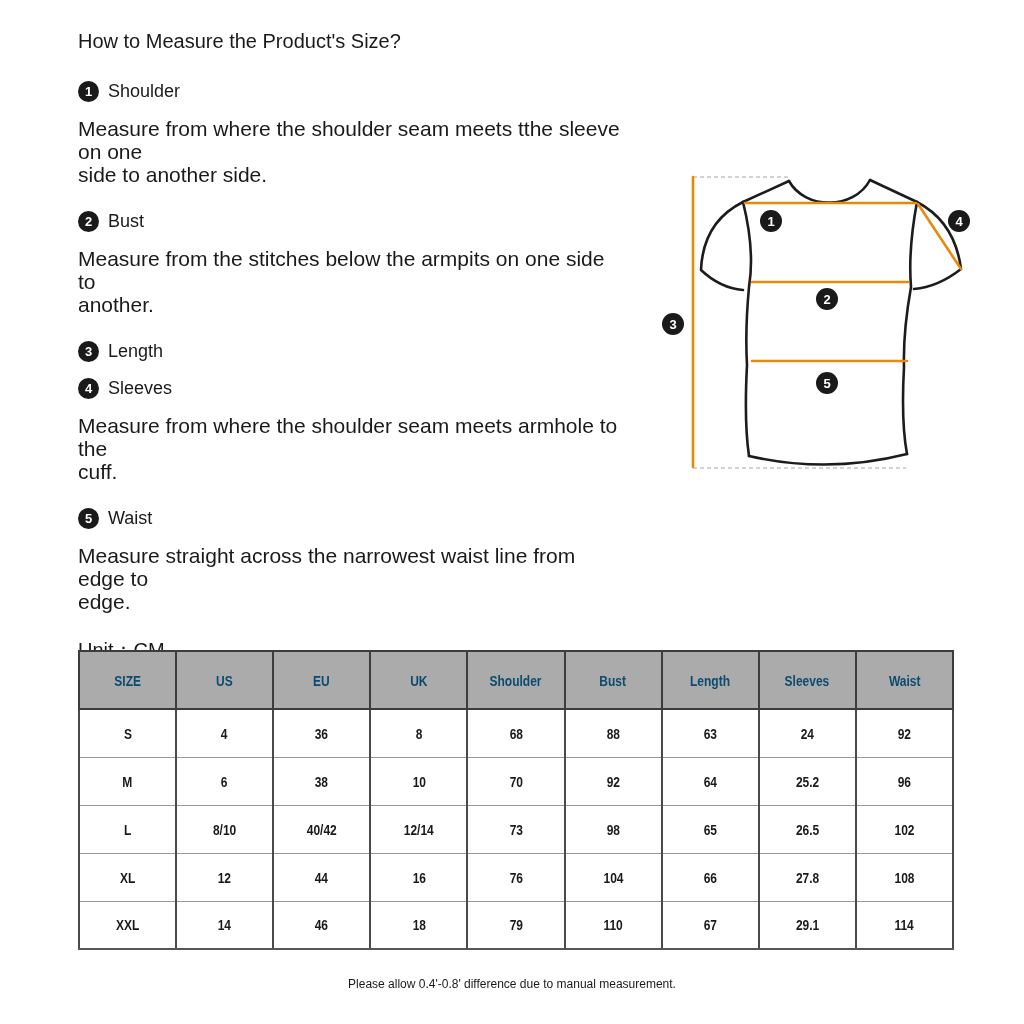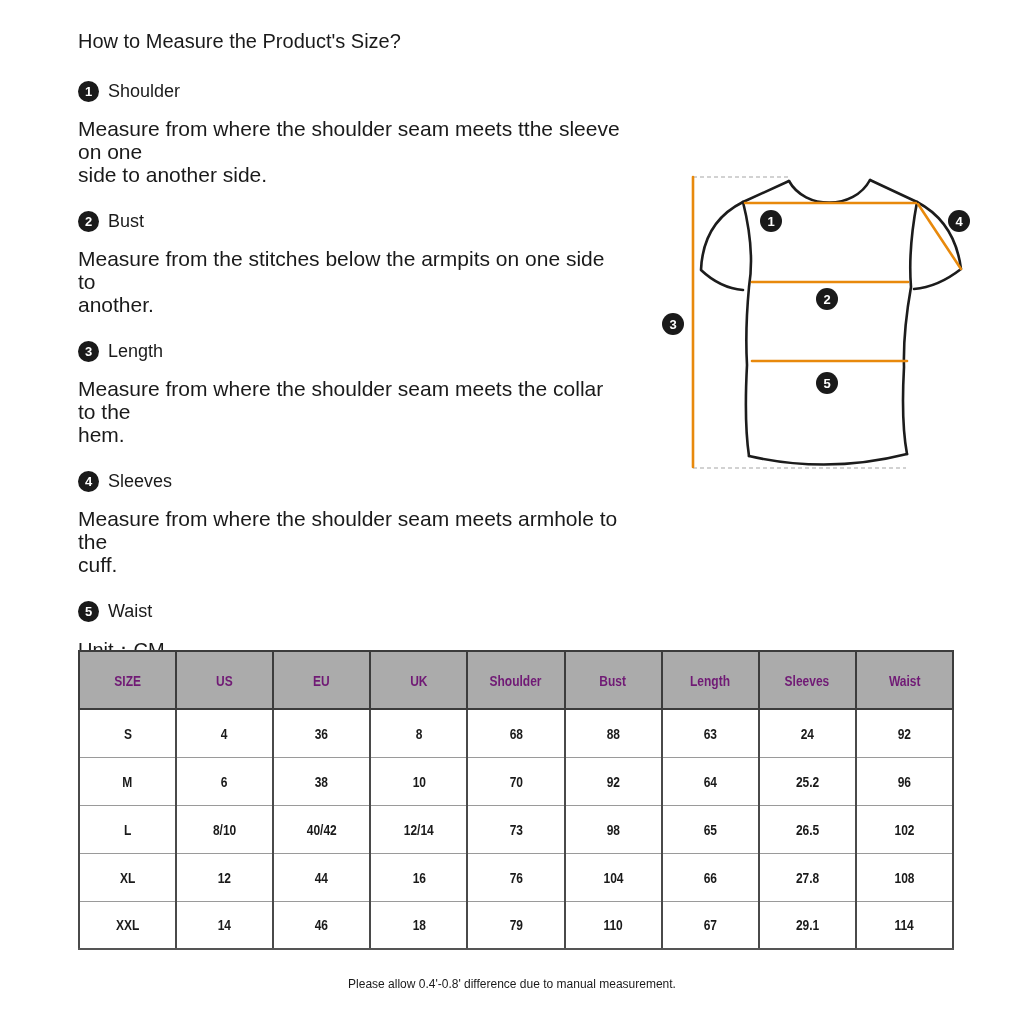--- a/index.html
+++ b/index.html
@@ -72,21 +72,21 @@
     border-collapse: collapse;
     table-layout: fixed;
   }
   table.size-table th {
     height: 58px;
     background: #ababab;
     border: 2px solid #3c3c3c;
     font-size: 15px;
     font-weight: 700;
     text-align: center;
-    color: #701a75;
+    color: #0c4a6e;
   }
   table.size-table td {
     height: 48px;
     border-left: 2px solid #4a4a4a;
     border-right: 2px solid #4a4a4a;
     border-bottom: 1.5px solid #9a9a9a;
     text-align: center;
     font-size: 15px;
     font-weight: 700;
     background: #ffffff;
@@ -131,38 +131,38 @@
       </div>
       <div class="section-text">Measure from the stitches below the armpits on one side to
 another.</div>
     </div>
 
     <div>
       <div class="section-heading">
         <span class="badge">3</span>
         <span>Length</span>
       </div>
-      <div class="section-text">Measure from where the shoulder seam meets the collar to the
-hem.</div>
     </div>
 
     <div>
       <div class="section-heading">
         <span class="badge">4</span>
         <span>Sleeves</span>
       </div>
       <div class="section-text">Measure from where the shoulder seam meets armhole to the
 cuff.</div>
     </div>
 
     <div>
       <div class="section-heading">
         <span class="badge">5</span>
         <span>Waist</span>
       </div>
+      <div class="section-text">Measure straight across the narrowest waist line from edge to
+edge.</div>
     </div>
 
     <div class="unit">Unit：CM</div>
   </div>
 
   <div class="diagram">
     <svg width="378" height="322" viewBox="0 0 378 322" xmlns="http://www.w3.org/2000/svg">
 
       <path d="M48,17 L145,17" stroke="#c3c3c3" stroke-width="1.5" stroke-dasharray="4,3" fill="none"></path>
       <path d="M48,308 L261,308" stroke="#c3c3c3" stroke-width="1.5" stroke-dasharray="4,3" fill="none"></path>

